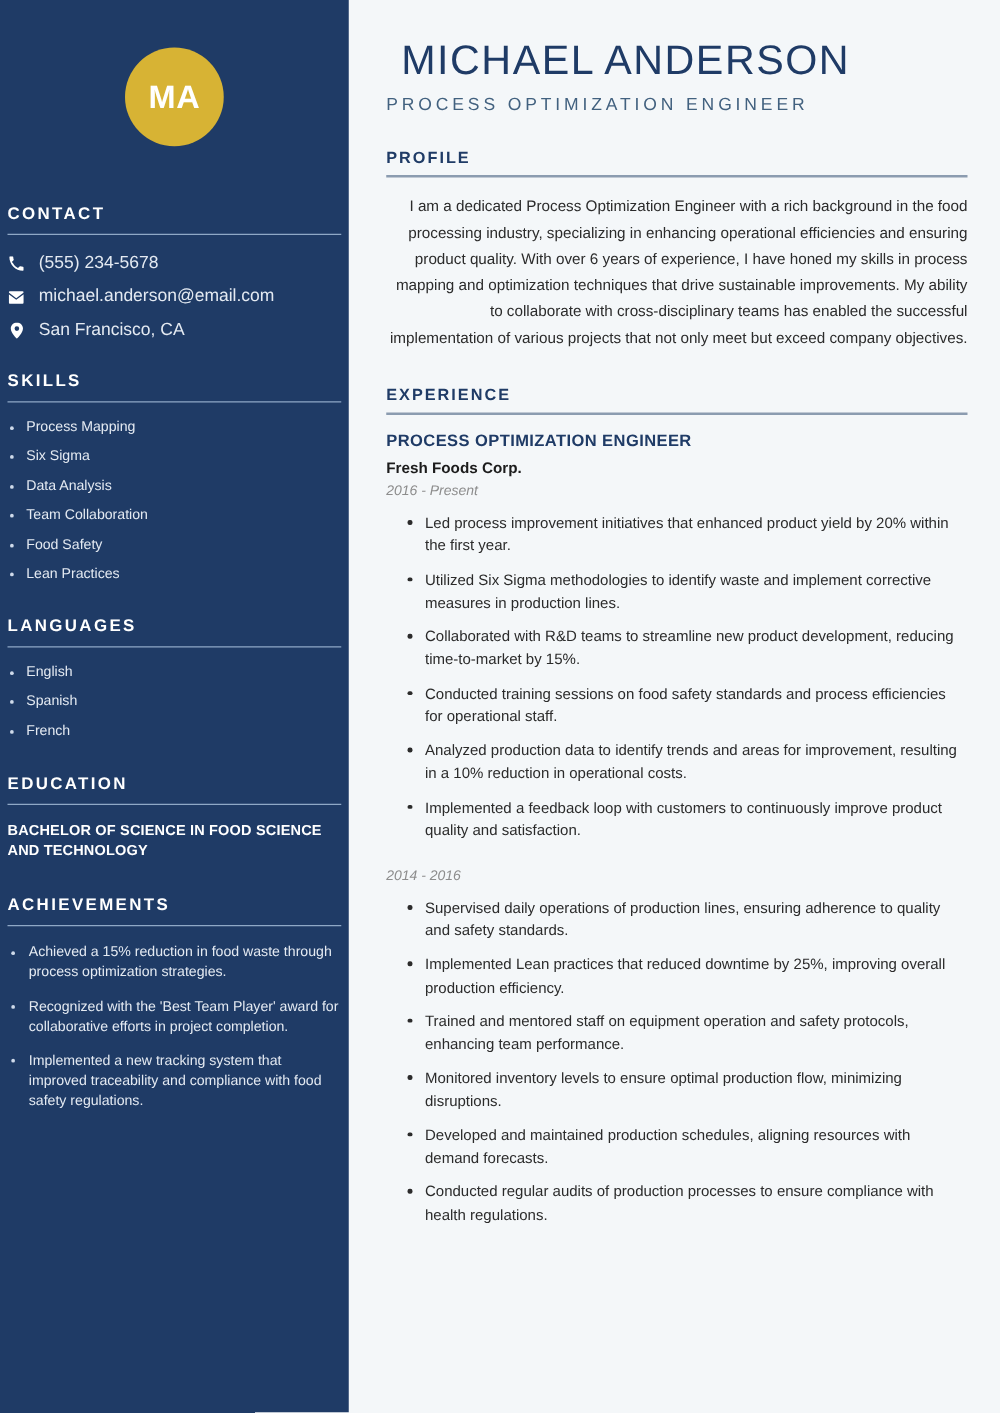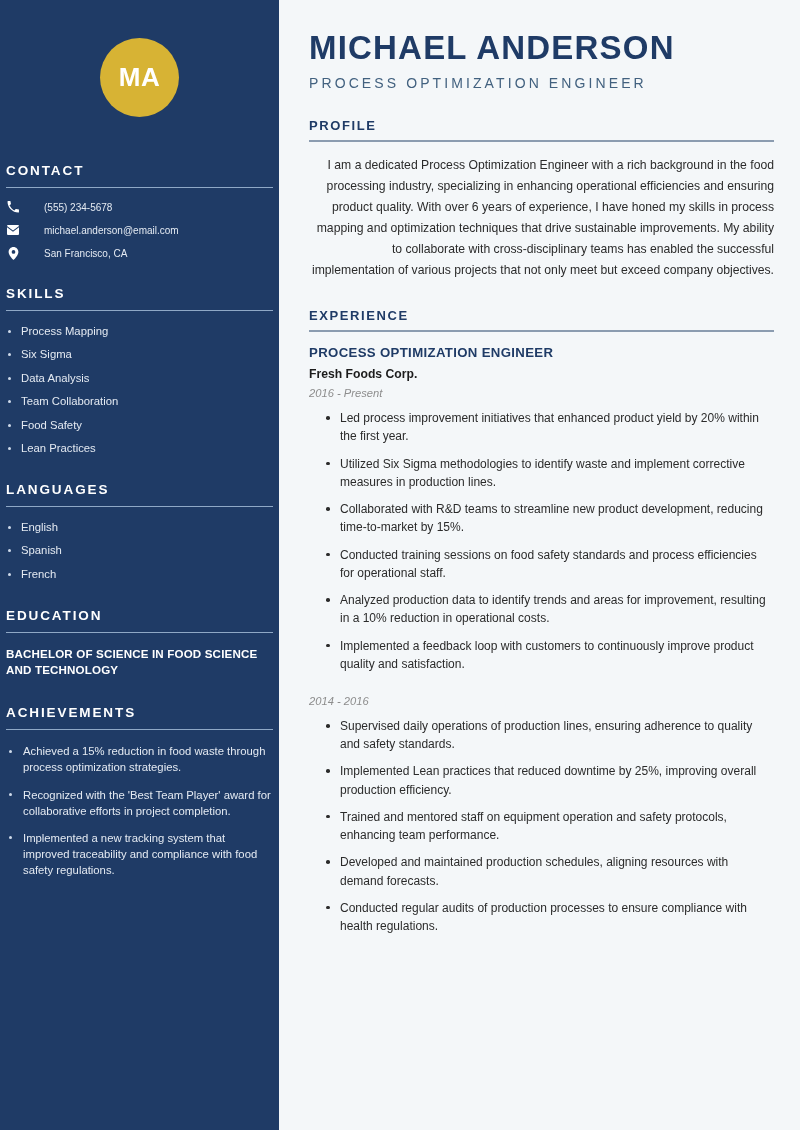--- a/index.html
+++ b/index.html
@@ -57,24 +57,24 @@
     margin-bottom: 9px;
   }
   .side-rule {
     height: 1px;
     background: #8fa8c6;
     margin-bottom: 13px;
   }
 
   .contact-row {
     display: flex;
-    align-items: center;
-    gap: 24px;
+    align-items: flex-end;
+    gap: 11px;
     margin-bottom: 11px;
-    font-size: 10px;
+    font-size: 14px;
     color: #e4eaf2;
   }
   .contact-icon {
     width: 14px;
     min-width: 14px;
     display: flex;
     align-items: center;
     justify-content: center;
     fill: #ffffff;
   }
@@ -116,24 +116,25 @@
 
   
   .main {
     flex: 1;
     background: #f4f7f9;
     padding: 30px 26px 0 30px;
   }
 
   .name {
     font-size: 33px;
-    font-weight: bold;
+    font-weight: normal;
     letter-spacing: 1.2px;
     color: #1f3b66;
     line-height: 1.1;
+    margin-left: 12px;
   }
   .role {
     font-size: 14px;
     letter-spacing: 3.1px;
     color: #42617f;
     margin-top: 9px;
   }
 
   .main-section { margin-top: 27px; }
 
@@ -309,18 +310,19 @@
         <li>Implemented a feedback loop with customers to continuously improve product quality and satisfaction.</li>
       </ul>
     </div>
 
     <div class="job">
       <div class="job-dates">2014 - 2016</div>
       <ul class="job-bullets">
         <li>Supervised daily operations of production lines, ensuring adherence to quality and safety standards.</li>
         <li>Implemented Lean practices that reduced downtime by 25%, improving overall production efficiency.</li>
         <li>Trained and mentored staff on equipment operation and safety protocols, enhancing team performance.</li>
+        <li>Monitored inventory levels to ensure optimal production flow, minimizing disruptions.</li>
         <li>Developed and maintained production schedules, aligning resources with demand forecasts.</li>
         <li>Conducted regular audits of production processes to ensure compliance with health regulations.</li>
       </ul>
     </div>
   </section>
 </main>
 
 </body></html>

